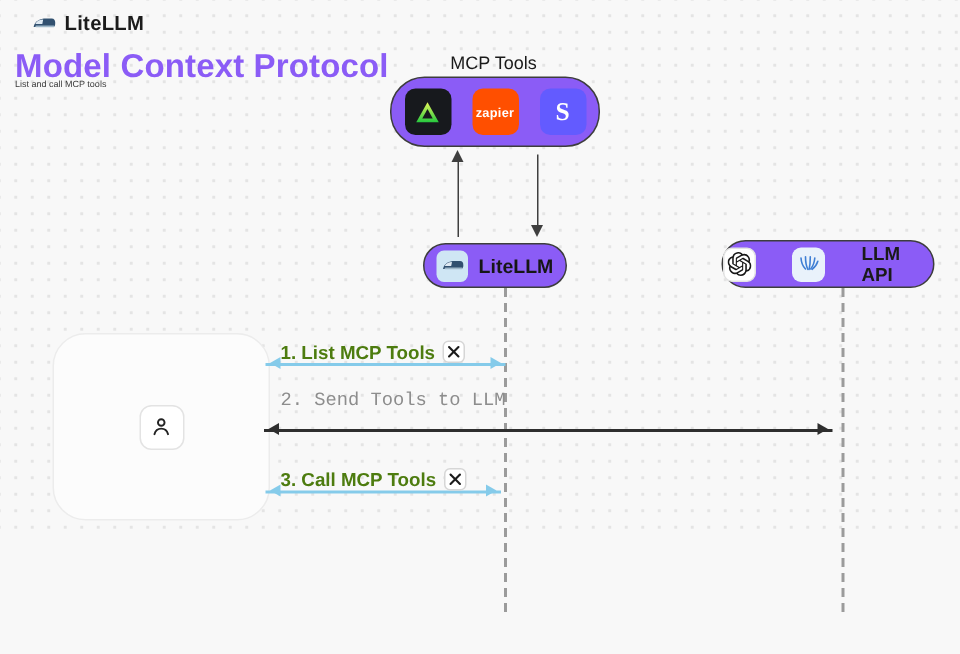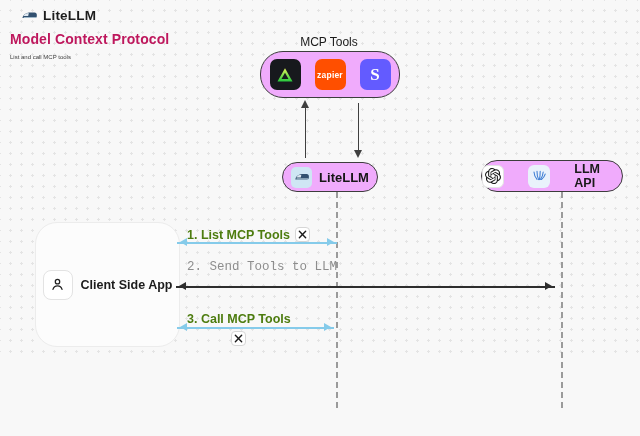--- a/index.html
+++ b/index.html
@@ -16,26 +16,26 @@
     background-image:radial-gradient(#e4e4e4 1.1px, transparent 1.3px);
     background-size:11px 11px;
     background-position:5px 5px;
     pointer-events:none;
   }
 
   
   .brand{position:absolute;left:21px;top:7px;display:flex;align-items:center;gap:5px;}
   .brand .logo{width:17px;height:17px;display:inline-flex;}
   .brand .brand-name{font-size:13.5px;font-weight:700;color:#1c1c1c;letter-spacing:.2px;}
-  .page-title{position:absolute;left:10px;top:31px;font-size:14px;font-weight:700;color:#be185d;letter-spacing:.1px;}
+  .page-title{position:absolute;left:10px;top:31px;font-size:22px;font-weight:700;color:#8b5cf6;letter-spacing:.1px;}
   .page-subtitle{position:absolute;left:10px;top:54px;font-size:6px;color:#3a3a3a;}
 
   
   .pill{
-    position:absolute;background:#f0abfc;border:1.4px solid #3d3d3d;
+    position:absolute;background:#8b5cf6;border:1.4px solid #3d3d3d;
     display:flex;align-items:center;justify-content:center;
   }
 
   
   .mcp-label{position:absolute;left:260px;top:35px;width:138px;text-align:center;font-size:12px;font-weight:400;color:#1a1a1a;}
   .mcp-box{left:260px;top:51px;width:138px;height:45px;border-radius:23px;gap:14px;}
   .tool-icon{width:31px;height:31px;border-radius:7px;display:flex;align-items:center;justify-content:center;box-sizing:border-box;}
   .tool-triangle{background:#17191d;}
   .tool-zapier{background:#FF4F00;}
   .tool-zapier .zapier-word{color:#fff;font-size:8.5px;font-weight:700;letter-spacing:.2px;}
@@ -86,21 +86,21 @@
   .black .head-l{border-right-color:#2e2e2e;}
   .black .head-r{border-left-color:#2e2e2e;}
   .arrow1{left:177px;top:243px;width:160px;}
   .arrow2{left:176px;top:287px;width:379px;}
   .arrow3{left:177px;top:328px;width:157px;}
 
   .flow-label{position:absolute;display:flex;align-items:center;gap:5px;font-size:12.5px;font-weight:600;color:#4d7c0f;}
   .flow-label.gray{color:#8d8d8d;font-weight:500;}
   .label1{left:187px;top:227px;}
   .label2{left:187px;top:260px;font-family:Liberation Mono, monospace;}
-  .label3{left:187px;top:312px;flex-direction:column;}
+  .label3{left:187px;top:312px;}
   .tools-badge{width:15px;height:15px;border-radius:4px;background:#fff;border:1px solid #d6d6d6;display:flex;align-items:center;justify-content:center;box-sizing:border-box;}
 </style>
 </head>
 <body>
 
 <div class="canvas">
   <div class="dots"></div>
 
   <div class="brand">
     <span class="logo">
@@ -171,21 +171,20 @@
     <span class="node-label">LLM API</span>
   </div>
 
   <div class="client-box">
     <span class="person-badge">
       <svg viewBox="0 0 24 24" width="17" height="17">
         <circle cx="12" cy="8" r="3.1" fill="none" stroke="#222" stroke-width="1.8"></circle>
         <path d="M5.6 19 C6.6 15.2 9 13.8 12 13.8 S17.4 15.2 18.4 19" fill="none" stroke="#222" stroke-width="1.8" stroke-linecap="round"></path>
       </svg>
     </span>
-    <span class="node-label">Client Side App</span>
   </div>
 
   <div class="lifeline lifeline-litellm"></div>
   <div class="lifeline lifeline-llmapi"></div>
 
   <div class="harrow blue arrow1">
     <span class="shaft"></span>
       <span class="head-l"></span>
       <span class="head-r"></span>
   </div>

